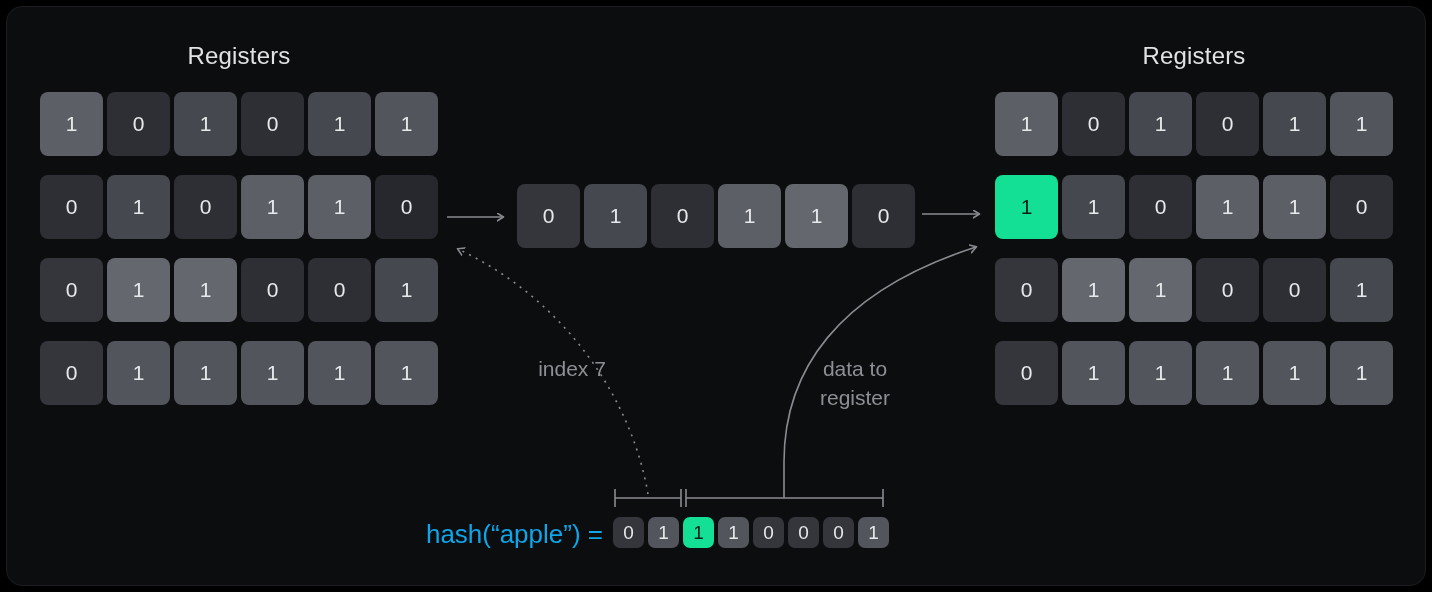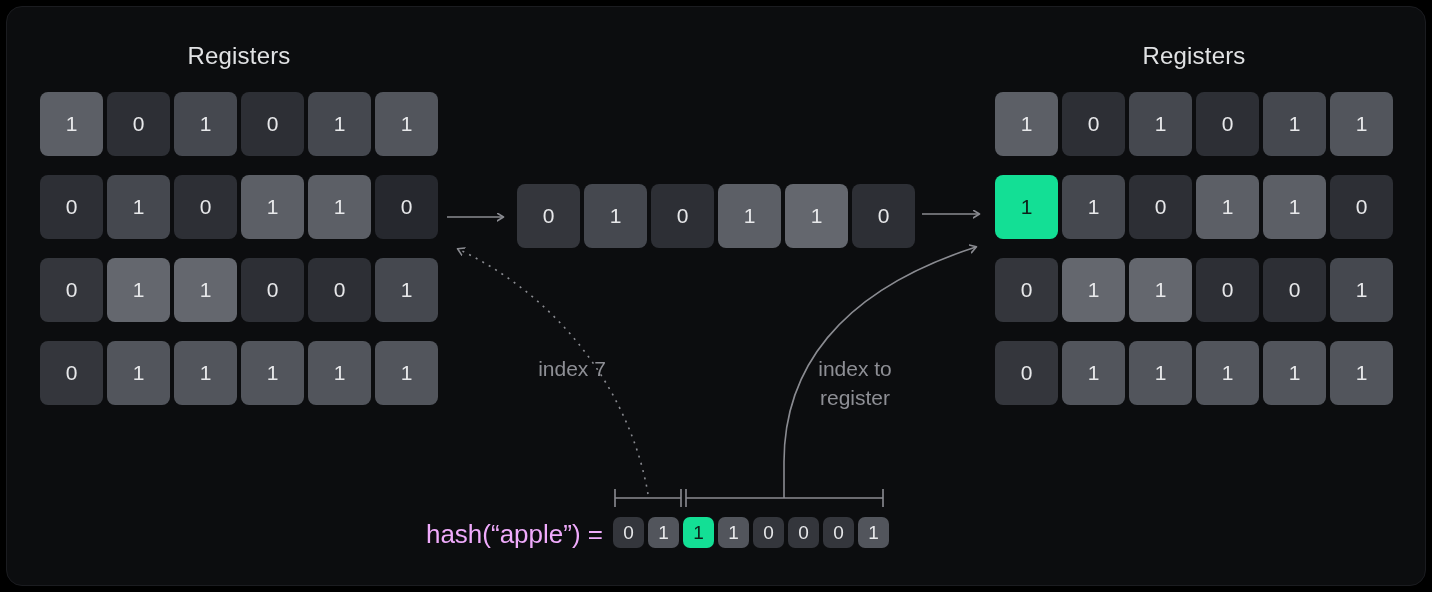--- a/index.html
+++ b/index.html
@@ -30,21 +30,21 @@
   }
   .hash-strip{position:absolute;left:613px;top:517px;display:flex;column-gap:3.3px;}
   .hash-strip .cell{
     width:31px;height:31px;border-radius:7px;
     display:flex;align-items:center;justify-content:center;
     font-size:19px;color:#e7e8ea;
   }
   .cell.green{color:#0d211a;font-weight:500;}
   .hash-label{
     position:absolute;left:330px;top:519px;width:273px;text-align:right;
-    font-size:26px;line-height:30px;color:#f0abfc;
+    font-size:26px;line-height:30px;color:#0ea5e9;
   }
   .note{
     position:absolute;width:180px;text-align:center;
     font-size:21px;line-height:29px;color:#8e8f95;
   }
   .note-register{left:482px;top:354px;}
   .note-data{left:765px;top:354px;}
   .overlay{position:absolute;inset:0;pointer-events:none;}
 </style>
 </head>
@@ -132,21 +132,21 @@
         <div class="cell" style="background: rgb(82, 85, 92);">1</div>
         <div class="cell" style="background: rgb(82, 85, 92);">1</div>
         <div class="cell" style="background: rgb(82, 85, 92);">1</div>
       </div>
     </div>
 
   <div class="note note-register">
     <div>index 7</div>
   </div>
   <div class="note note-data">
-    <div>index to</div>
+    <div>data to</div>
     <div>register</div>
   </div>
 
   <div class="hash-label">hash(“apple”) =</div>
   <div class="hash-strip">
       <div class="cell-row">
         <div class="cell" style="background: rgb(52, 54, 60);">0</div>
         <div class="cell" style="background: rgb(82, 85, 92);">1</div>
         <div class="cell green" style="background: rgb(19, 223, 149);">1</div>
         <div class="cell" style="background: rgb(82, 85, 92);">1</div>

